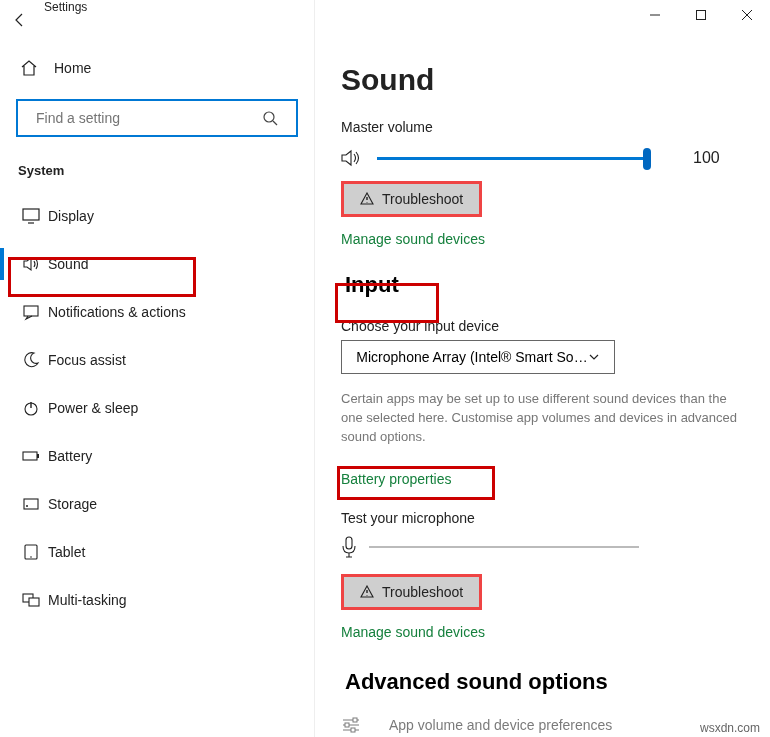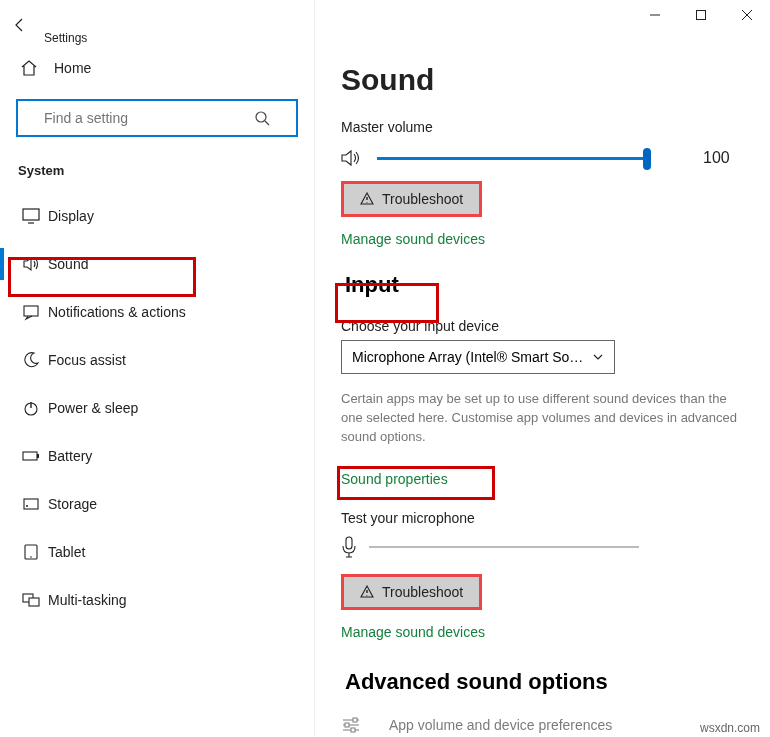--- a/index.html
+++ b/index.html
@@ -1,52 +1,52 @@
 <!DOCTYPE html>
 <html><head>
   <meta charset="utf-8">
   <style>
     * { margin: 0; padding: 0; box-sizing: border-box; font-family: "Segoe UI", -apple-system, sans-serif; }
     body { width: 770px; height: 737px; background: #fff; display: flex; overflow: hidden; position: relative; }
     .left { width: 315px; border-right: 1px solid #eee; background: #fff; position: relative; display:flex; flex-direction:column; }
     .right { flex: 1; background: #fff; padding-top: 0; overflow: hidden; position: relative; display:flex; flex-direction:column;}
-    .titlebar { height: 45px; display: flex; align-items: flex-end; position: relative; width:100%;}
+    .titlebar { height: 45px; display: flex; align-items: flex-start; position: relative; width:100%;}
     .titlebar .back { width: 40px; height:40px; display:flex; align-items:center; justify-content:center; cursor:pointer;}
     .titlebar .ttl { font-size: 12px; color:#222; margin-left:4px;}
     .winbtns { position: absolute; right: 0; top: 0; display: flex; height: 30px;}
     .winbtns > div { width: 46px; height:30px; display:flex; align-items:center; justify-content:center; font-size:13px; color:#222; cursor:default;}
     .home-row { display:flex; align-items:center; gap:16px; padding: 8px 0 8px 20px; height:46px; cursor:default;}
     .home-row .hicon {width:18px;display:flex;align-items:center;justify-content:center;}
     .home-row .hlbl { font-size: 14px; color:#222; }
-    .search-wrap { margin: 8px 16px 14px 16px; border: 2px solid #0078d4; height: 38px; display:flex; align-items:center; padding: 0 26px; }
+    .search-wrap { margin: 8px 16px 14px 16px; border: 2px solid #0078d4; height: 38px; display:flex; align-items:center; padding: 0 18px; }
     .search-wrap input { flex:1; border:none; outline:none; font-size:14px; color:#666; background:transparent;}
     .search-wrap .sicon { color:#444;}
     .section-lbl { font-size: 13px; font-weight: 600; color:#222; padding: 12px 0 14px 18px;}
     .nav { display:flex; flex-direction:column; }
     .nav-item { display:flex; align-items:center; gap:8px; height:48px; padding-left:22px; cursor:default; font-size:14px; color:#222; position:relative;}
     .nav-item .nicon { width:18px; display:flex; align-items:center; justify-content:center; color:#222;}
     .nav-item .nlbl {}
     .nav-item.selected::before { content:""; position:absolute; left:0; top:8px; bottom:8px; width:4px; background:#0078d4;}
     .highlight-red { border:3px solid #c00; position:absolute; pointer-events:none;}
     .r1 { left:8px; top:257px; width:188px; height:40px;}
     .r2 { left:335px; top:283px; width:104px; height:40px;}
     .r3 { left:337px; top:466px; width:158px; height:34px;}
     .page-title { font-size: 30px; font-weight: 600; color:#222; padding: 18px 0 18px 26px;}
     .content { padding-left: 26px; padding-right: 13px; overflow:hidden;}
     .sub { font-size: 14px; color:#222; margin-top:4px; margin-bottom:6px;}
     .sect-head { font-size: 22px; font-weight:600; margin-top:22px; margin-bottom:14px; display:inline-block; padding:2px 4px;}
     .vol-row { display:flex; align-items:center; gap:12px; margin: 14px 0 14px 0;}
     .vol-row .spk { color:#222; }
     .slider { flex: 0 0 270px; height:3px; background:#0078d4; position:relative; margin-left:4px; margin-right:18px;}
     .slider .thumb { position:absolute; right:-4px; top:-9px; width:8px; height:22px; border-radius:4px; background:#0067c0;}
-    .vol-val { font-size:16px; color:#222; margin-left:26px;}
+    .vol-val { font-size:16px; color:#222; margin-left:16px;}
     .btn { display:inline-flex; align-items:center; gap:8px; background:#cfcfcf; border:3px solid #ef4444; padding: 7px 16px; font-size:14px; color:#222; cursor:default;}
     .btn .warn { font-size:14px; }
     .link { color:#15803d; font-size:14px; margin-top:14px; display:inline-block; cursor:default;}
-    .select { border:1px solid #666; width:274px; height:34px; display:flex; align-items:center; padding:0 10px; margin-top:6px; justify-content:space-between; font-size:14px;}
+    .select { border:1px solid #666; width:274px; height:34px; display:flex; align-items:center; padding:0 10px; margin-top:6px; justify-content:center; font-size:14px;}
     .select .chev {font-size:12px;}
     .help { font-size:13px; color:#777; line-height:1.45; margin-top:16px; max-width:410px;}
     .mic-row { display:flex; align-items:center; gap:12px; margin-top:10px;}
     .mic-track { height:2px; background:#bbb; width:270px; position:relative;}
     .footer-link { position:absolute; bottom:2px; right:10px; font-size:12px; color:#666;}
     svg{display:block}
   </style>
 </head>
 <body>
 
@@ -221,21 +221,21 @@
       <span>Microphone Array (Intel® Smart So…</span>
       <span class="chev">
           <svg width="12" height="12" viewBox="0 0 12 12">
             <path d="M2 4 L6 8 L10 4" stroke="#222" stroke-width="1.2" fill="none"></path>
           </svg>
         </span>
     </div>
 
     <div class="help">Certain apps may be set up to use different sound devices than the one selected here. Customise app volumes and devices in advanced sound options.</div>
 
-    <div style="margin-top:10px"><a class="link">Sound properties</a></div>
+    <div style="margin-top:10px"><a class="link">Battery properties</a></div>
 
     <div class="sub" style="margin-top:22px">Test your microphone</div>
     <div class="mic-row">
       <span>
         <svg width="16" height="22" viewBox="0 0 16 22">
             <rect x="5" y="1" width="6" height="12" rx="3" stroke="#222" stroke-width="1.1" fill="none"></rect>
             <path d="M2 10 Q2 17 8 17 Q14 17 14 10 M8 17 V21 M5 21 H11" stroke="#222" stroke-width="1.1" fill="none"></path>
           </svg>
       </span>
       <div class="mic-track"></div>

